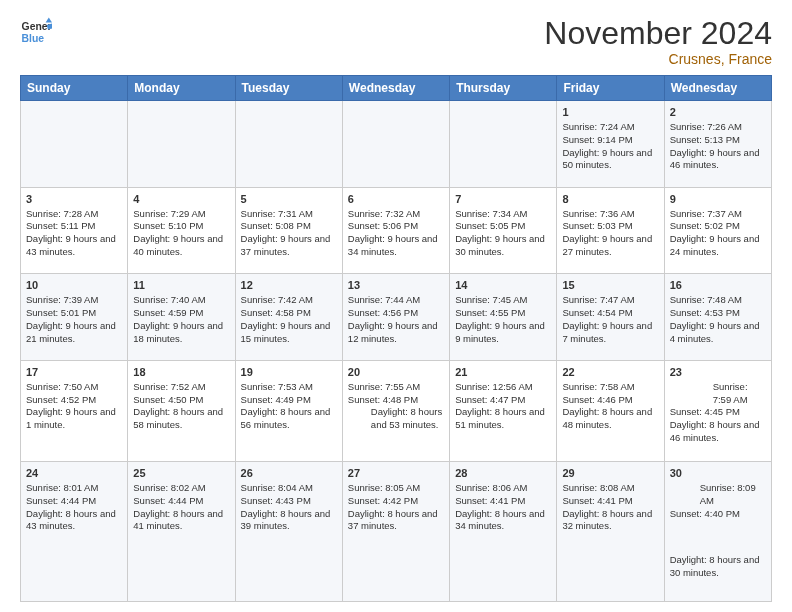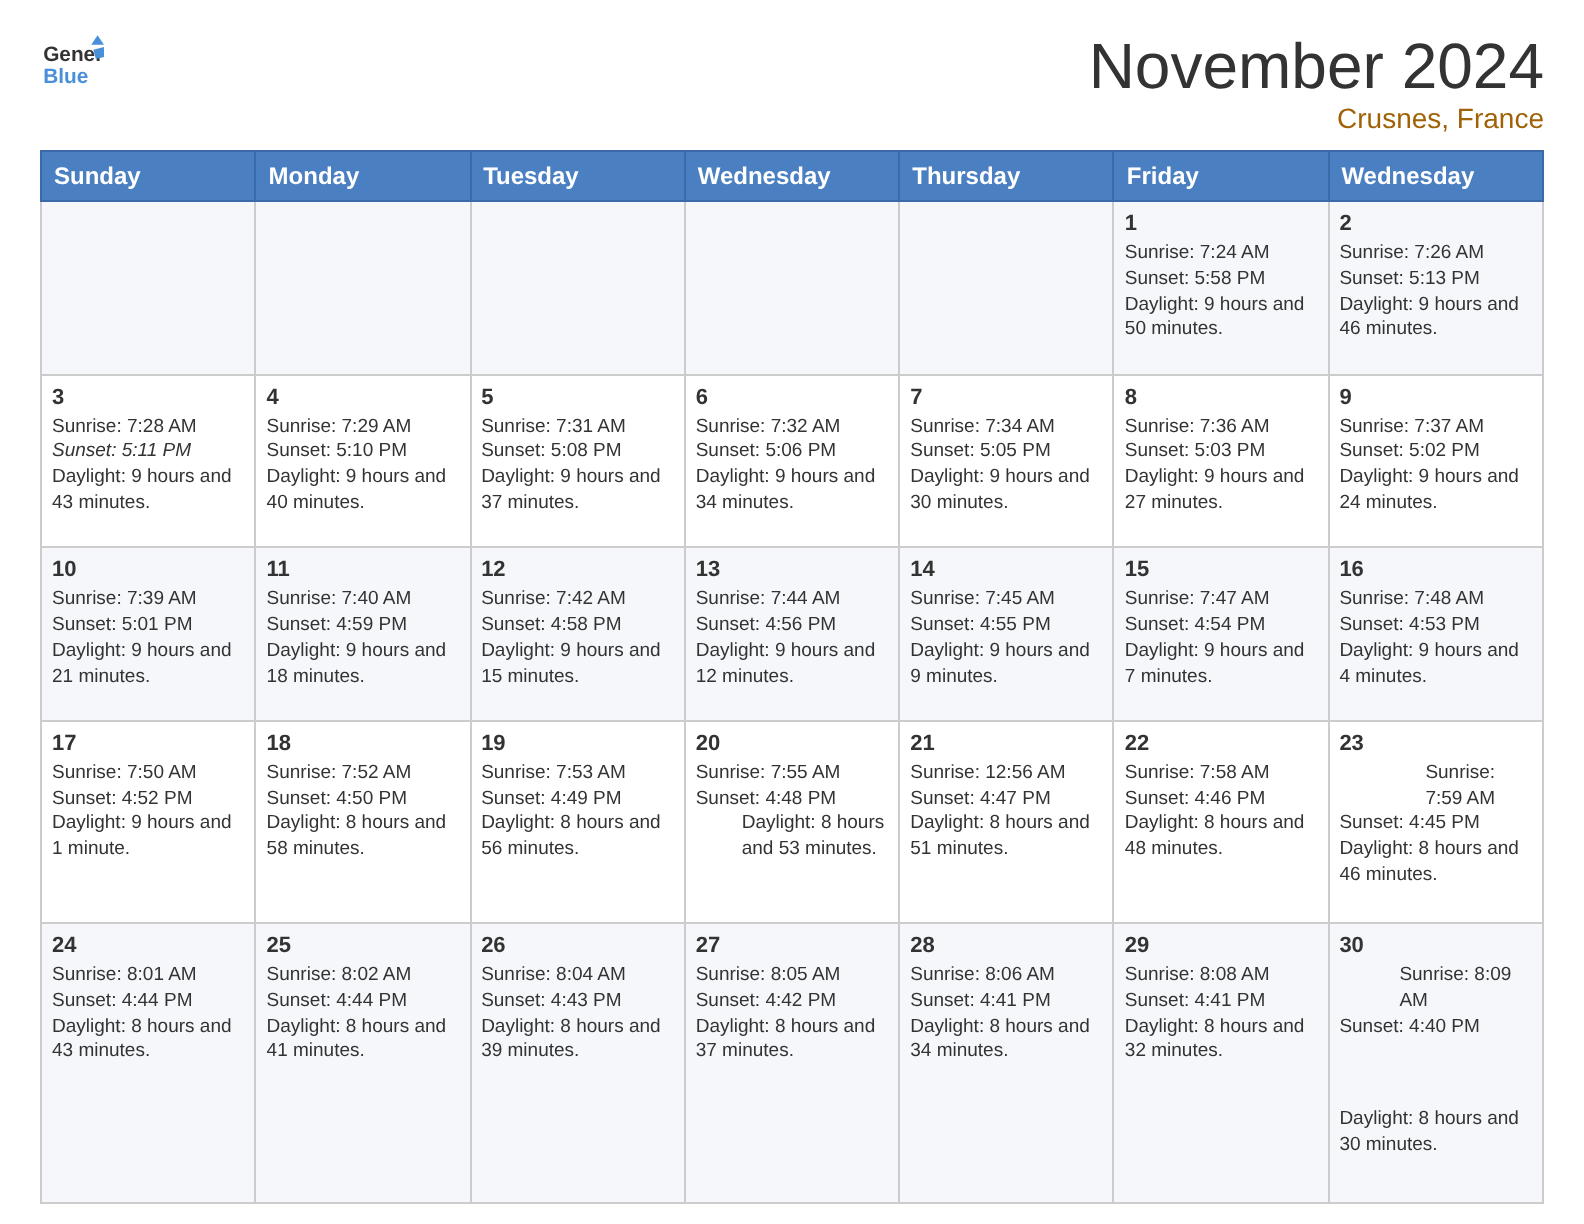--- a/index.html
+++ b/index.html
@@ -119,35 +119,35 @@
     <tbody id="calendar-body">
     <tr>
           <td class="empty-cell"></td>
           <td class="empty-cell"></td>
           <td class="empty-cell"></td>
           <td class="empty-cell"></td>
           <td class="empty-cell"></td>
           <td>
             <span class="day-num">1</span>
             <span style="display: block;">Sunrise: 7:24 AM</span>
-            <span style="display: block;">Sunset: 5:58 PM</span>
+            <span style="display: block;">Sunset: 9:14 PM</span>
             <span style="display: block;">Daylight: 9 hours and 50 minutes.</span>
           </td>
           <td>
             <span class="day-num">2</span>
             <span style="display: block;">Sunrise: 7:26 AM</span>
             <span style="display: block;">Sunset: 5:13 PM</span>
             <span style="display: block;">Daylight: 9 hours and 46 minutes.</span>
           </td>
         </tr>
         <tr>
           <td>
             <span class="day-num">3</span>
             <span style="display: block;">Sunrise: 7:28 AM</span>
-            <span style="display: block; font-style: italic;">Sunset: 5:11 PM</span>
+            <span style="display: block;">Sunset: 5:11 PM</span>
             <span style="display: block;">Daylight: 9 hours and 43 minutes.</span>
           </td>
           <td>
             <span class="day-num">4</span>
             <span style="display: block;">Sunrise: 7:29 AM</span>
             <span style="display: block;">Sunset: 5:10 PM</span>
             <span style="display: block;">Daylight: 9 hours and 40 minutes.</span>
           </td>
           <td>
             <span class="day-num">5</span>

